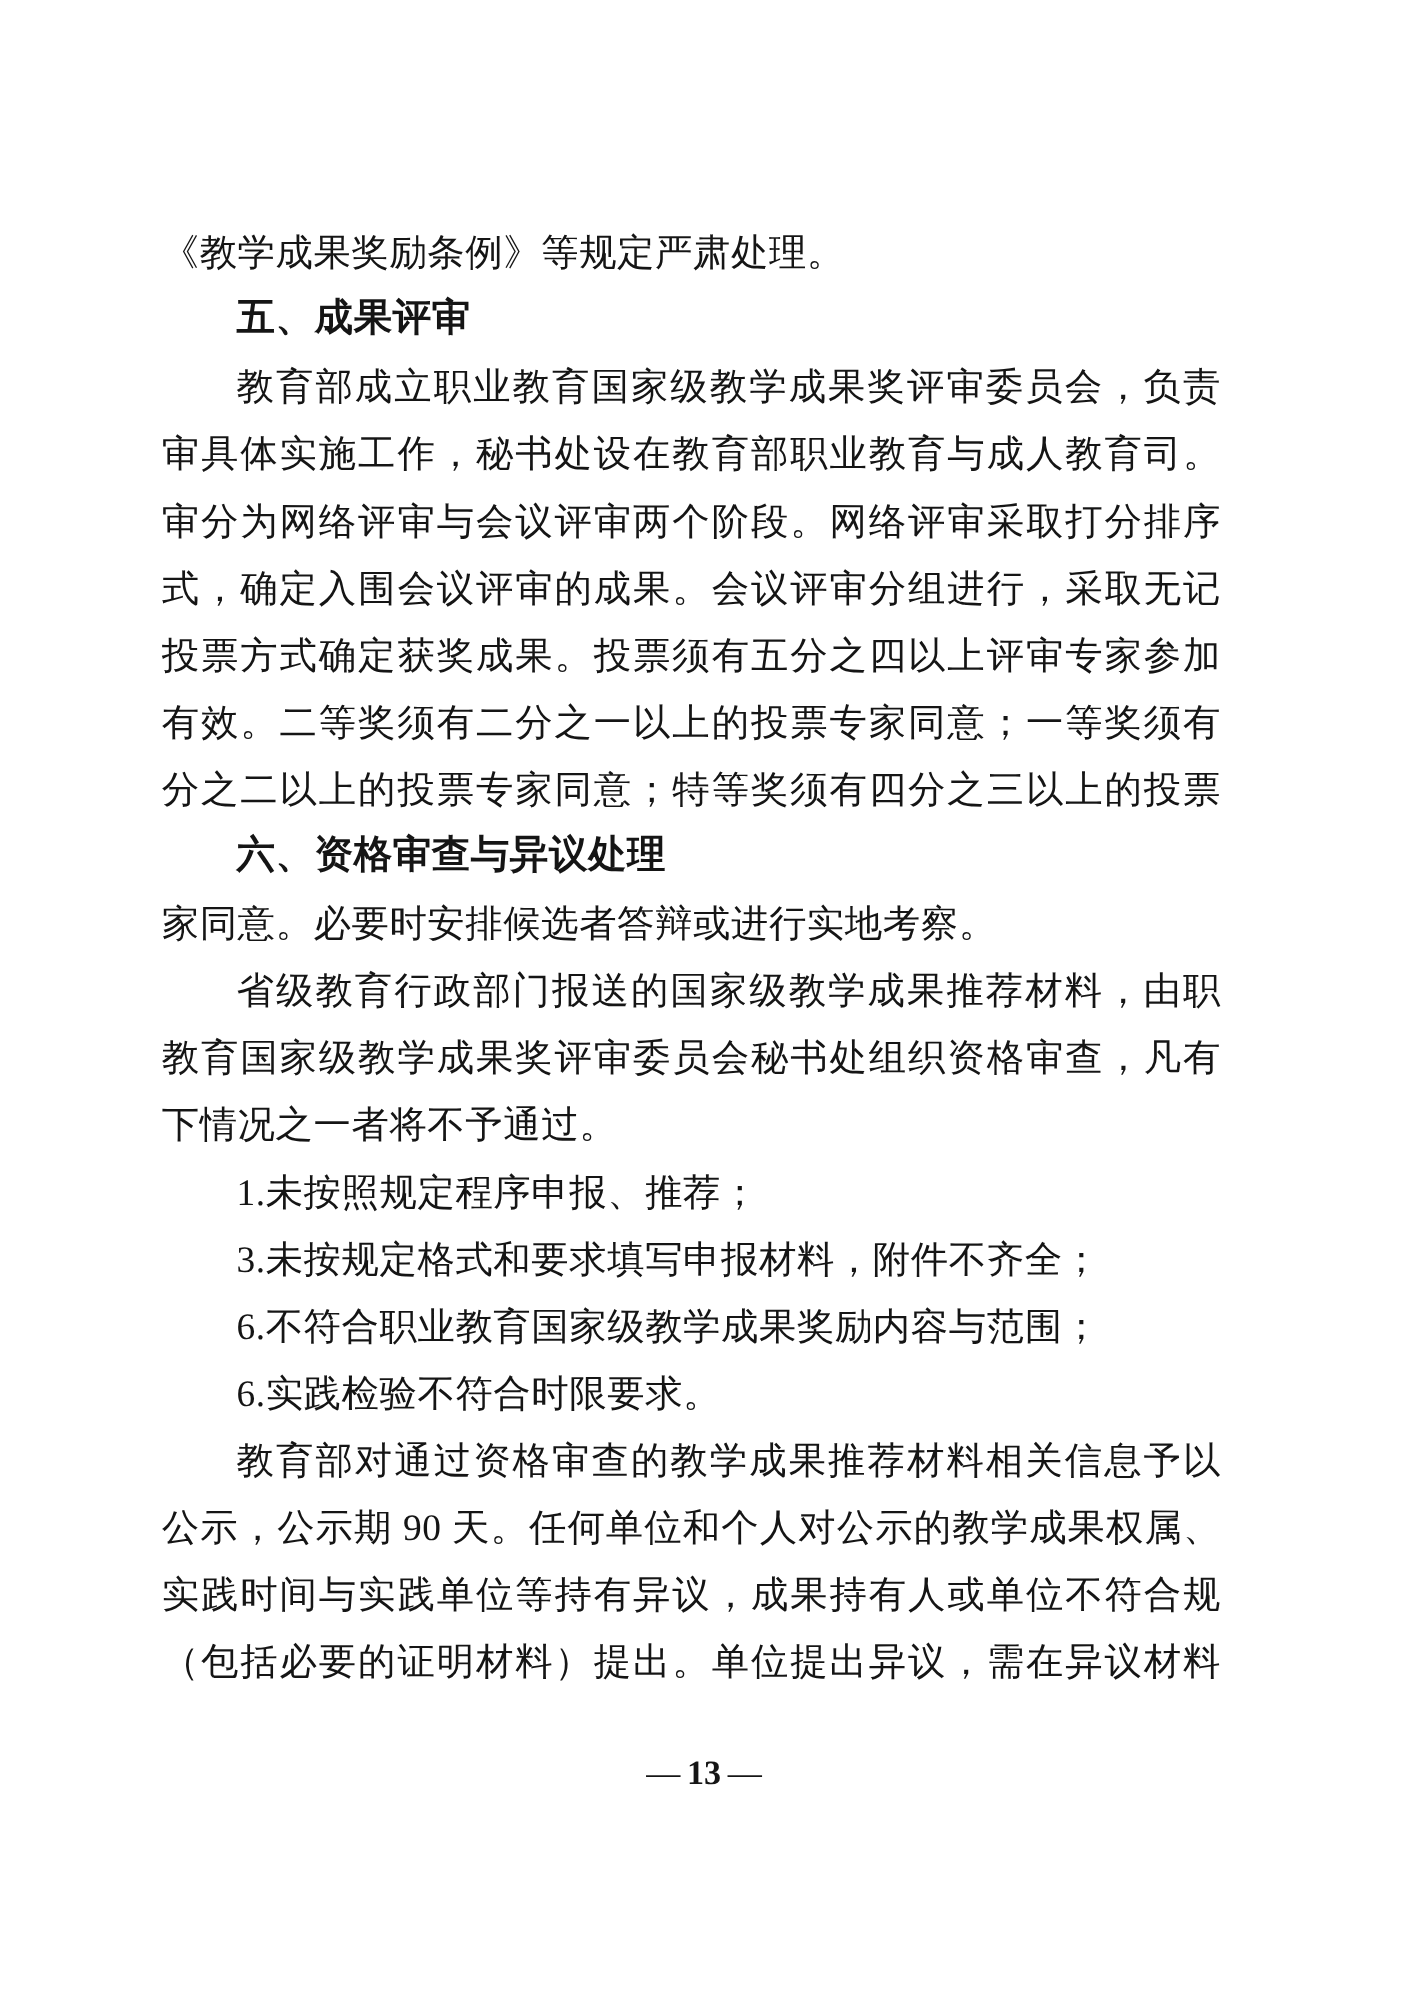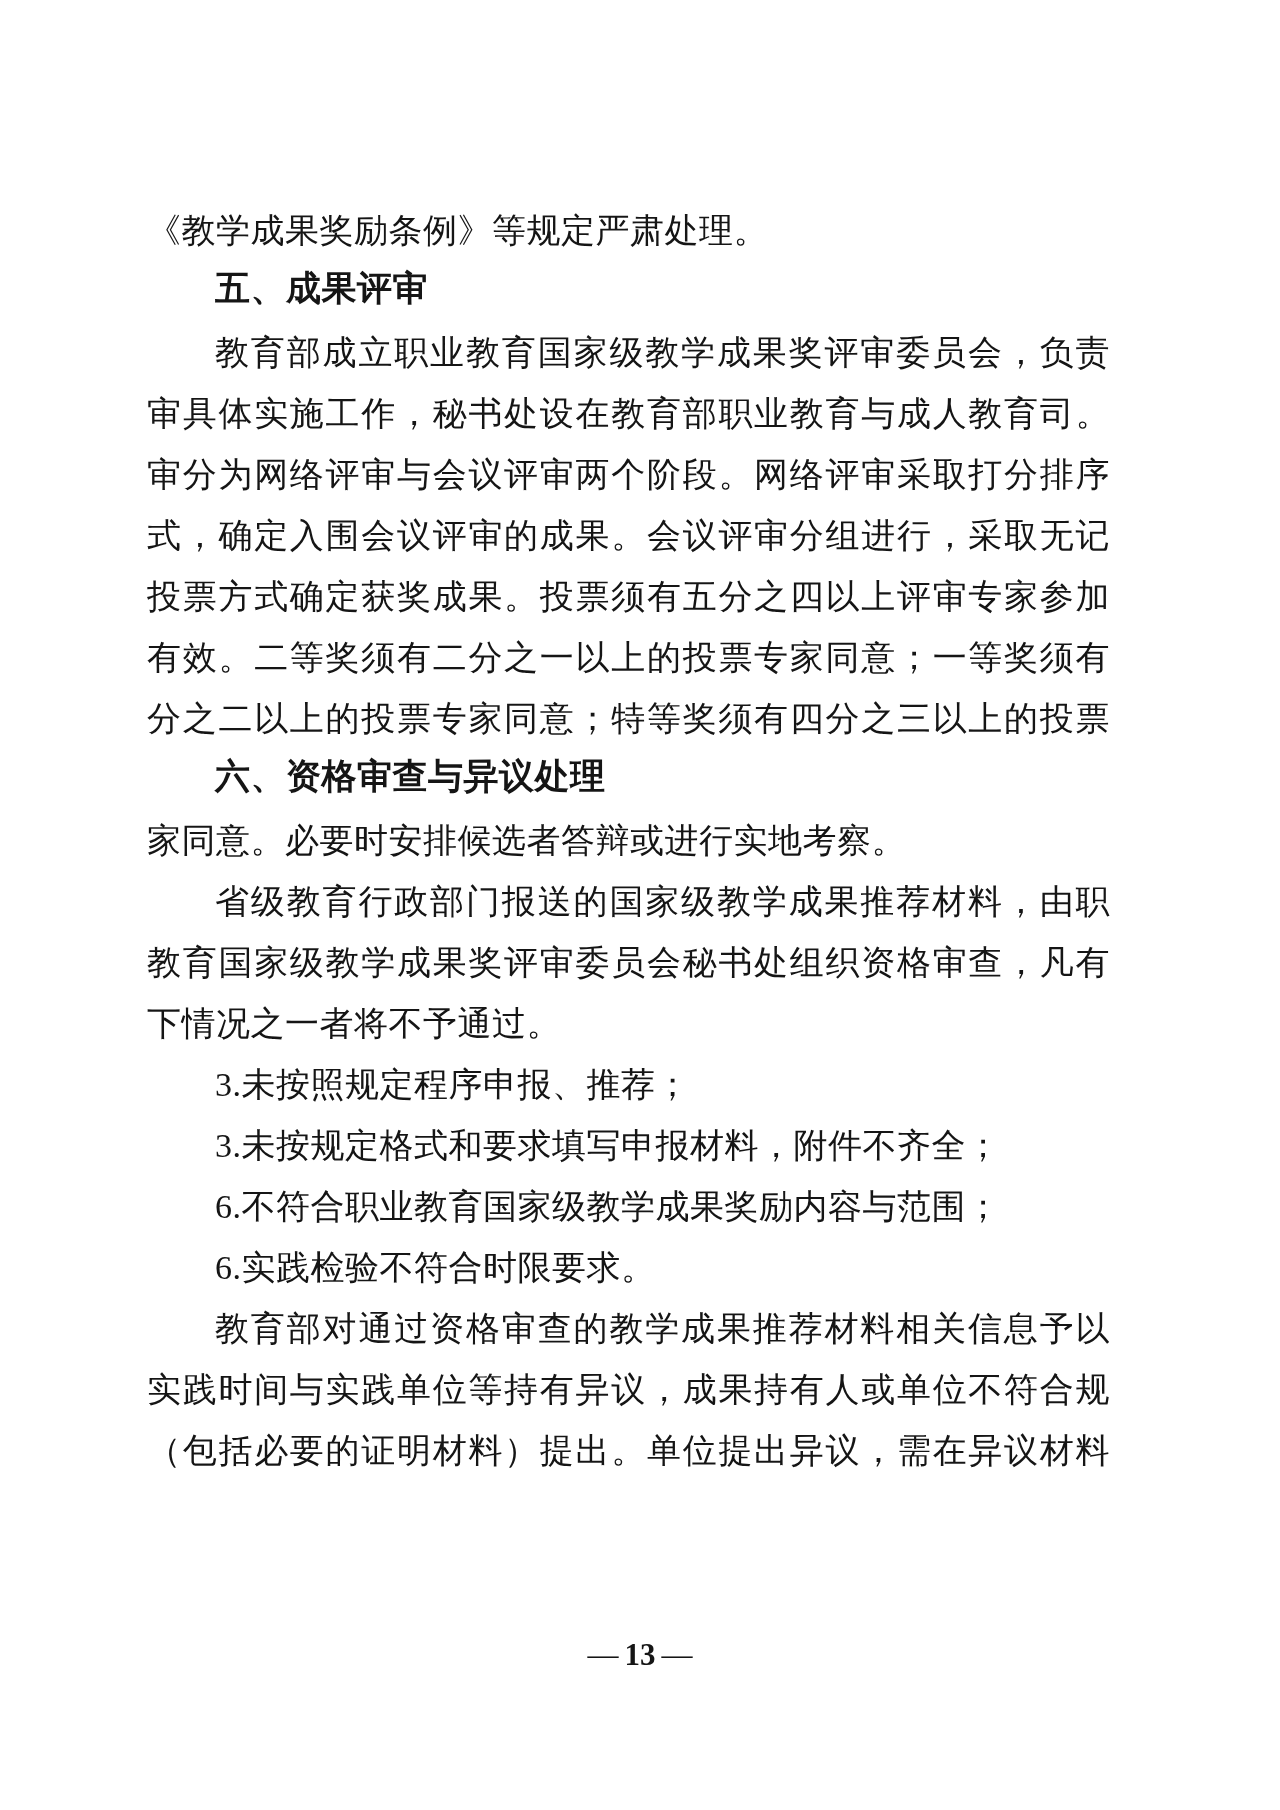--- a/index.html
+++ b/index.html
@@ -49,21 +49,20 @@
   .footer {
     position: absolute;
     top: 1592px;
     left: 0;
     width: 100%;
     height: 40px;
     line-height: 40px;
     text-align: center;
     font-size: 31px;
     color: #151515;
-    margin-top: 43px;
   }
   .footer .dash {
     font-weight: 400;
     letter-spacing: 0;
     padding: 0 6px;
   }
   .footer .num {
     font-weight: 700;
   }
 </style>
@@ -79,25 +78,26 @@
     <div class="line">审分为网络评审与会议评审两个阶段。网络评审采取打分排序方</div>
     <div class="line">式，确定入围会议评审的成果。会议评审分组进行，采取无记名</div>
     <div class="line">投票方式确定获奖成果。投票须有五分之四以上评审专家参加方</div>
     <div class="line">有效。二等奖须有二分之一以上的投票专家同意；一等奖须有三</div>
     <div class="line">分之二以上的投票专家同意；特等奖须有四分之三以上的投票专</div>
     <div class="line heading indent">六、资格审查与异议处理</div>
     <div class="line end">家同意。必要时安排候选者答辩或进行实地考察。</div>
     <div class="line indent">省级教育行政部门报送的国家级教学成果推荐材料，由职业</div>
     <div class="line">教育国家级教学成果奖评审委员会秘书处组织资格审查，凡有以</div>
     <div class="line end">下情况之一者将不予通过。</div>
-    <div class="line end indent">3.未按照规定程序申报、推荐；</div>
+    <div class="line end indent">1.未按照规定程序申报、推荐；</div>
     <div class="line end indent">3.未按规定格式和要求填写申报材料，附件不齐全；</div>
     <div class="line end indent">6.不符合职业教育国家级教学成果奖励内容与范围；</div>
     <div class="line end indent">6.实践检验不符合时限要求。</div>
     <div class="line indent">教育部对通过资格审查的教学成果推荐材料相关信息予以</div>
+    <div class="line">公示，公示期 90 天。任何单位和个人对公示的教学成果权属、</div>
     <div class="line">实践时间与实践单位等持有异议，成果持有人或单位不符合规定</div>
     <div class="line">（包括必要的证明材料）提出。单位提出异议，需在异议材料上</div>
   </div>
 
   <div class="footer">
     <span class="dash">—</span><span class="num">13</span><span class="dash">—</span>
   </div>
 </div>
 
 </body></html>

